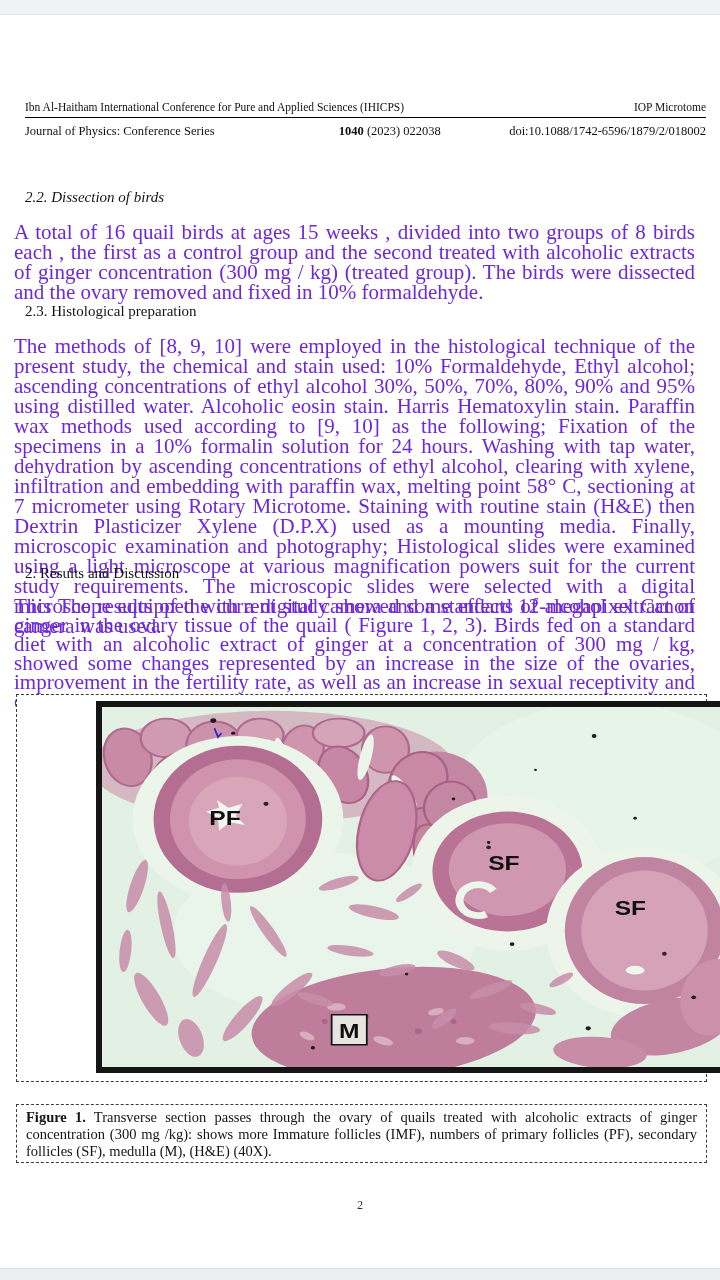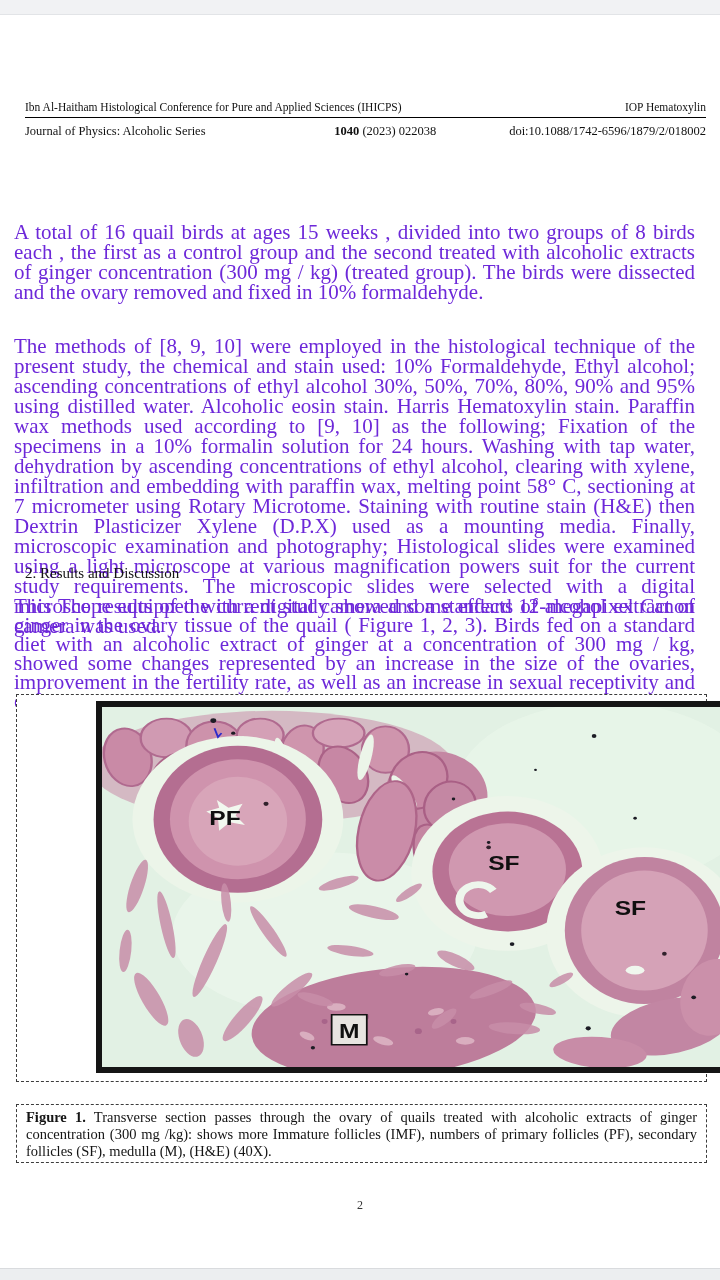--- a/index.html
+++ b/index.html
@@ -65,32 +65,34 @@
   }
 </style>
 </head>
 <body>
 
 <div id="page">
 
   <div class="chrome-top"></div>
 
   <div class="hdr-line1">
-    <span>Ibn Al-Haitham Histological Conference for Pure and Applied Sciences (IHICPS)</span>
-    <span>IOP Hematoxylin</span>
+    <span>Ibn Al-Haitham International Conference for Pure and Applied Sciences (IHICPS)</span>
+    <span>IOP Microtome</span>
   </div>
   <div class="hdr-rule"></div>
   <div class="hdr-line2">
-    <span>Journal of Physics: Alcoholic Series</span>
+    <span>Journal of Physics: Conference Series</span>
     <span class="mid"><span class="bold">1040</span><span> (2023) 022038</span></span>
     <span>doi:10.1088/1742-6596/1879/2/018002</span>
   </div>
 
+  <div class="heading italic" style="top:189px;">2.2. Dissection of birds</div>
   <div class="para" style="top:222px;">A total of 16 quail birds at ages 15 weeks , divided into two groups of 8 birds each , the first as a control group and the second treated with alcoholic extracts of ginger concentration (300 mg / kg) (treated group). The birds were dissected and the ovary removed and fixed in 10% formaldehyde.</div>
 
+  <div class="heading" style="top:303px;">2.3. Histological preparation</div>
   <div class="para" style="top:336px;">The methods of [8, 9, 10] were employed in the histological technique of the present study, the chemical and stain used: 10% Formaldehyde, Ethyl alcohol; ascending concentrations of ethyl alcohol 30%, 50%, 70%, 80%, 90% and 95% using distilled water. Alcoholic eosin stain. Harris Hematoxylin stain. Paraffin wax methods used according to [9, 10] as the following; Fixation of the specimens in a 10% formalin solution for 24 hours. Washing with tap water, dehydration by ascending concentrations of ethyl alcohol, clearing with xylene, infiltration and embedding with paraffin wax, melting point 58° C, sectioning at 7 micrometer using Rotary Microtome. Staining with routine stain (H&amp;E) then Dextrin Plasticizer Xylene (D.P.X) used as a mounting media. Finally, microscopic examination and photography; Histological slides were examined using a light microscope at various magnification powers suit for the current study requirements. The microscopic slides were selected with a digital microscope equipped with a digital camera and a standard 12-megapixel Canon camera was used.</div>
 
   <div class="heading" style="top:565px;">2. Results and Discussion</div>
   <div class="para" style="top:597px; line-height:19px;">This The results of the current study showed some effects of alcohol extract of ginger in the ovary tissue of the quail ( Figure 1, 2, 3). Birds fed on a standard diet with an alcoholic extract of ginger at a concentration of 300 mg / kg, showed some changes represented by an increase in the size of the ovaries, improvement in the fertility rate, as well as an increase in sexual receptivity and early ovulation by the birds [2, 11].</div>
 
   <div class="fig-box">
     <div class="micrograph">
       <svg viewBox="0 0 536 372" preserveAspectRatio="none">
 
         <rect x="0" y="0" width="536" height="372" fill="#e2f1e4"></rect>

